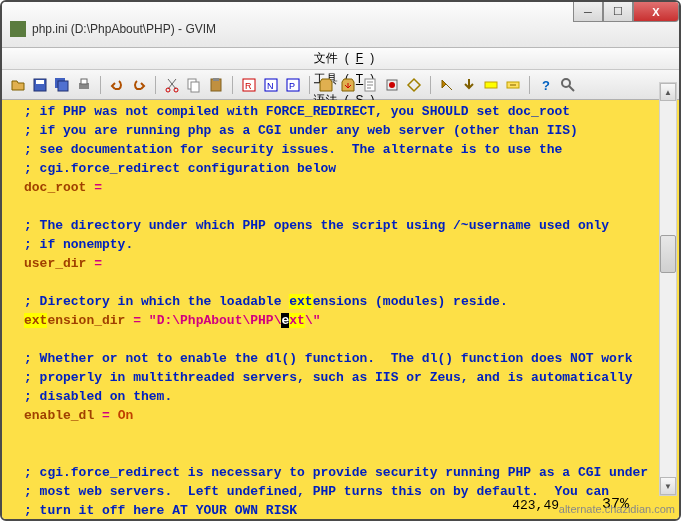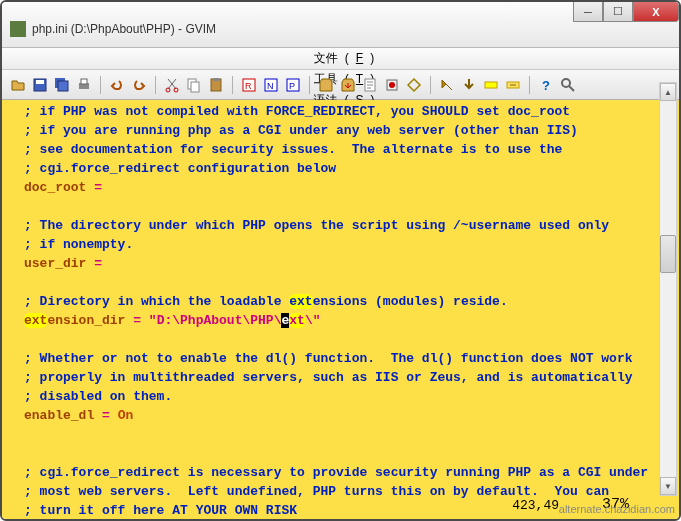--- a/index.html
+++ b/index.html
@@ -17,21 +17,21 @@
 .tb { width: 20px; height: 20px; display: flex; align-items: center; justify-content: center; }
 .tb svg { width: 16px; height: 16px; }
 .sep { width: 1px; height: 18px; background: #b0b0b0; margin: 0 4px; }
 .editor { font-family: "Courier New", monospace; font-size: 13px; font-weight: bold; line-height: 19px; padding: 2px 22px; background: #fde047; white-space: pre; overflow: hidden; height: 420px; position: relative; }
 .editor .line { display: block; }
 .c-comment { color: #0020c0; }
 .c-key { color: #a04000; }
 .c-eq { color: #d00080; }
 .c-val { color: #d00080; }
 .c-on { color: #c04000; }
-.hl { background: #ffff00; border-radius: 6px; }
+.hl { background: #ffff00; }
 .cursor { background: #000; color: #fff; }
 .status { position: absolute; bottom: 6px; right: 120px; font-family: "Courier New", monospace; font-size: 13px; }
 .pct { position: absolute; bottom: 6px; right: 50px; font-family: "Courier New", monospace; font-size: 15px; }
 .scrollbar { position: absolute; right: 2px; top: 80px; width: 18px; height: 414px; background: #f0f0f0; border: 1px solid #d0d0d0; }
 .sb-btn { height: 18px; background: linear-gradient(#f8f8f8,#dcdcdc); border: 1px solid #b8b8b8; display: flex; align-items: center; justify-content: center; font-size: 8px; color: #555; }
 .sb-thumb { position: absolute; top: 152px; width: 16px; height: 38px; background: linear-gradient(#e8e8e8,#d0d0d0); border: 1px solid #a0a0a0; border-radius: 2px; }
 .watermark { position: absolute; bottom: 4px; right: 4px; font-size: 11px; color: #888; }
 </style>
 </head>
 <body>

